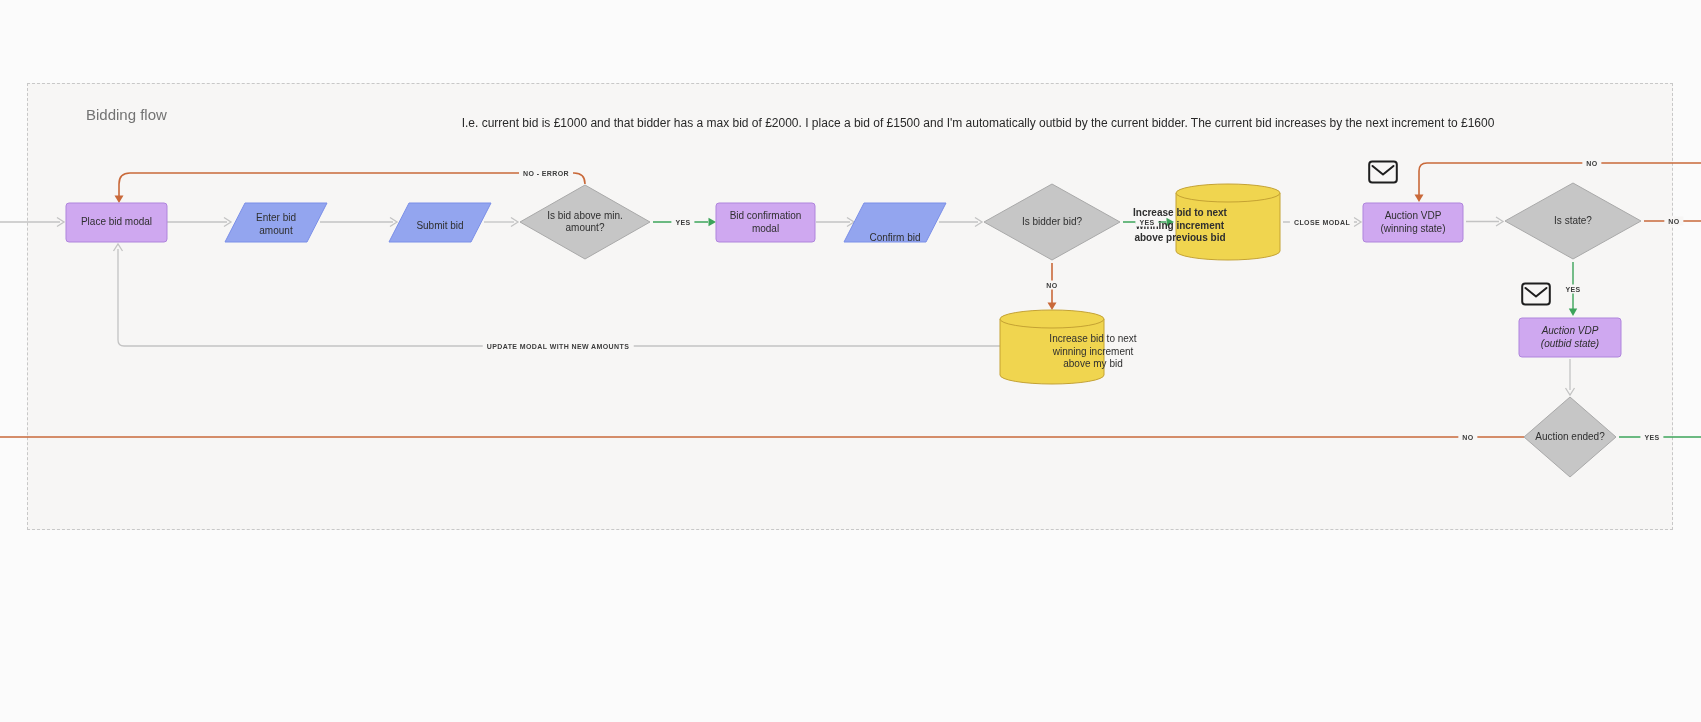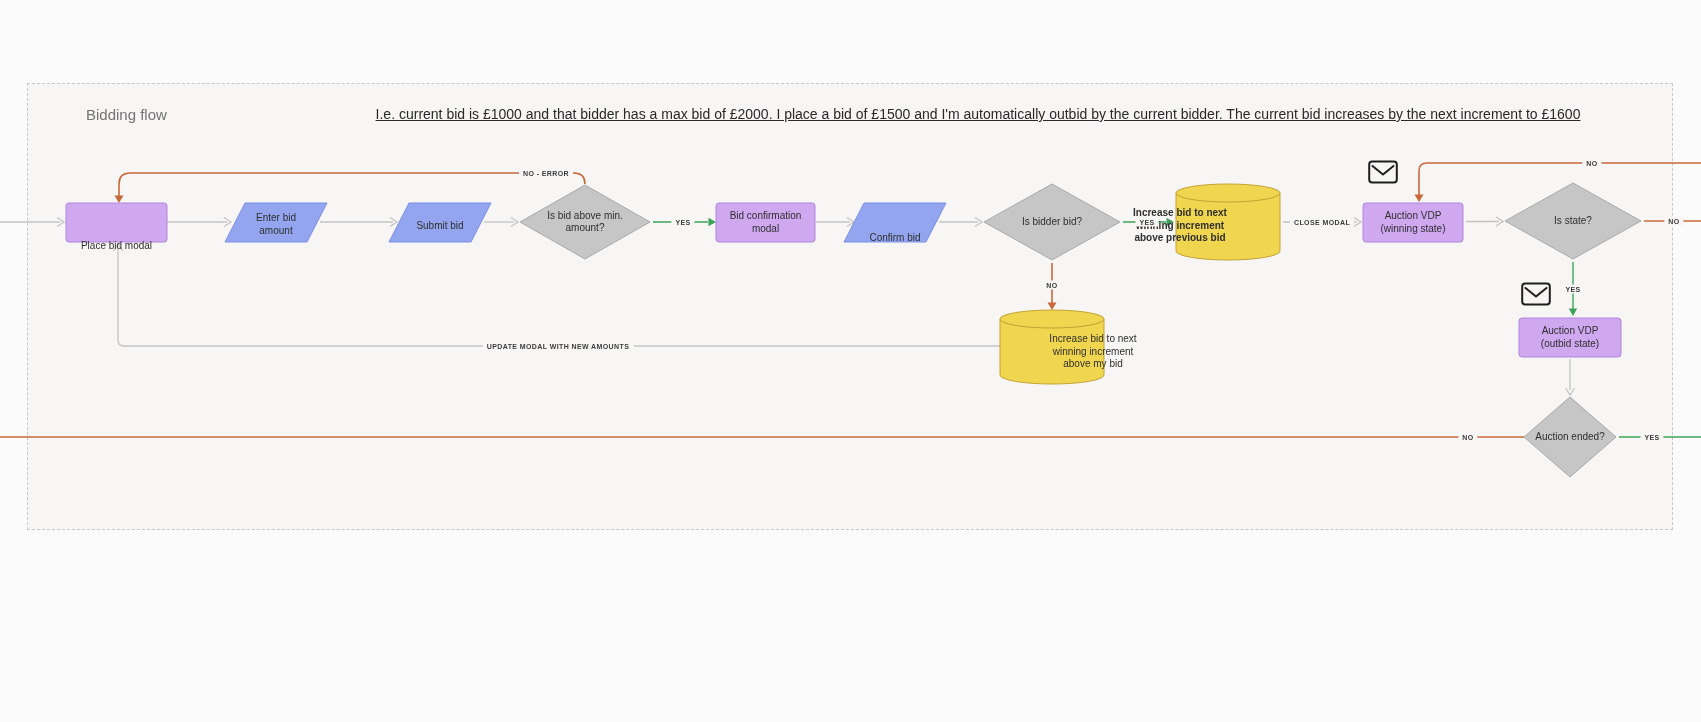--- a/index.html
+++ b/index.html
@@ -21,22 +21,22 @@
     position:absolute;left:27px;top:83px;width:1646px;height:447px;
     background:var(--canvas-bg);
     border:1px dashed #C8C8C8;
     box-sizing:border-box;
   }
   .section-title{
     position:absolute;left:58px;top:106px;
     font-size:15px;font-weight:400;color:#737373;white-space:nowrap;margin-left:28px;
   }
   .note-text{
-    position:absolute;left:978px;top:106px;transform:translateX(-50%);
-    font-size:14px;color:#292929;white-space:nowrap;text-decoration:underline;
+    position:absolute;left:978px;top:116px;transform:translateX(-50%);
+    font-size:12px;color:#292929;white-space:nowrap;
   }
   svg.diagram{position:absolute;left:0;top:0;}
   .shape-process{fill:var(--process-fill);stroke:var(--process-border);stroke-width:1;}
   .shape-input{fill:var(--input-fill);stroke:var(--input-border);stroke-width:1;}
   .shape-decision{fill:var(--decision-fill);stroke:var(--decision-border);stroke-width:1;}
   .shape-database{fill:var(--database-fill);stroke:var(--database-border);stroke-width:1;}
   .edge{fill:none;stroke-width:1.3;}
   .edge-gray{stroke:var(--edge-gray);}
   .edge-orange{stroke:var(--edge-orange);stroke-width:1.6;}
   .edge-green{stroke:var(--edge-green);stroke-width:1.4;}
@@ -141,31 +141,31 @@
   </g>
   <g class="env-group" transform="translate(1521,282)">
     <rect class="env" x="1.2" y="1.5" width="27.6" height="21" rx="3"></rect>
     <polyline class="env" points="4.5,6 15,14.5 25.5,6"></polyline>
   </g>
 </svg>
 
 <div class="section-title">Bidding flow</div>
 <div class="note-text">I.e. current bid is £1000 and that bidder has a max bid of £2000. I place a bid of £1500 and I'm automatically outbid by the current bidder. The current bid increases by the next increment to £1600</div>
 
-<div class="node-label" style="left:66px;top:203px;width:101px;height:39px;margin-top:24px;">Place bid modal</div>
+<div class="node-label" style="left:66px;top:203px;width:101px;height:39px;">Place bid modal</div>
 <div class="node-label" style="left:244px;top:203px;width:64px;height:43px;">Enter bid amount</div>
 <div class="node-label" style="left:400px;top:203px;width:80px;height:46px;">Submit bid</div>
 <div class="node-label" style="left:543px;top:185px;width:84px;height:74px;">Is bid above min. amount?</div>
 <div class="node-label" style="left:719px;top:203px;width:93px;height:39px;">Bid confirmation modal</div>
 <div class="node-label" style="left:855px;top:203px;width:80px;height:39px;margin-top:16px;">Confirm bid</div>
 <div class="node-label" style="left:984px;top:184px;width:136px;height:76px;">Is bidder bid?</div>
 <div class="node-label" style="left:1132px;top:198px;width:96px;height:56px;font-weight:bold;">Increase bid to next winning increment above previous bid</div>
 <div class="node-label" style="left:1373px;top:203px;width:80px;height:39px;">Auction VDP (winning state)</div>
 <div class="node-label" style="left:1505px;top:183px;width:136px;height:76px;">Is state?</div>
-<div class="node-label" style="left:1530px;top:318px;width:80px;height:39px;">Auction VDP (outbid state)</div>
+<div class="node-label" style="left:1530px;top:318px;width:80px;height:39px;font-style:italic;">Auction VDP (outbid state)</div>
 <div class="node-label" style="left:1534px;top:397px;width:72px;height:80px;">Auction ended?</div>
 <div class="node-label" style="left:1004px;top:324px;width:96px;height:56px;margin-left:41px;">Increase bid to next winning increment above my bid</div>
 
 <div class="edge-label" style="left:546px;top:173px;">NO - ERROR</div>
 <div class="edge-label" style="left:683px;top:222px;">YES</div>
 <div class="edge-label" style="left:1147px;top:222px;">YES</div>
 <div class="edge-label" style="left:1322px;top:222px;">CLOSE MODAL</div>
 <div class="edge-label" style="left:1592px;top:163px;">NO</div>
 <div class="edge-label" style="left:1674px;top:221px;">NO</div>
 <div class="edge-label" style="left:1573px;top:289px;">YES</div>

